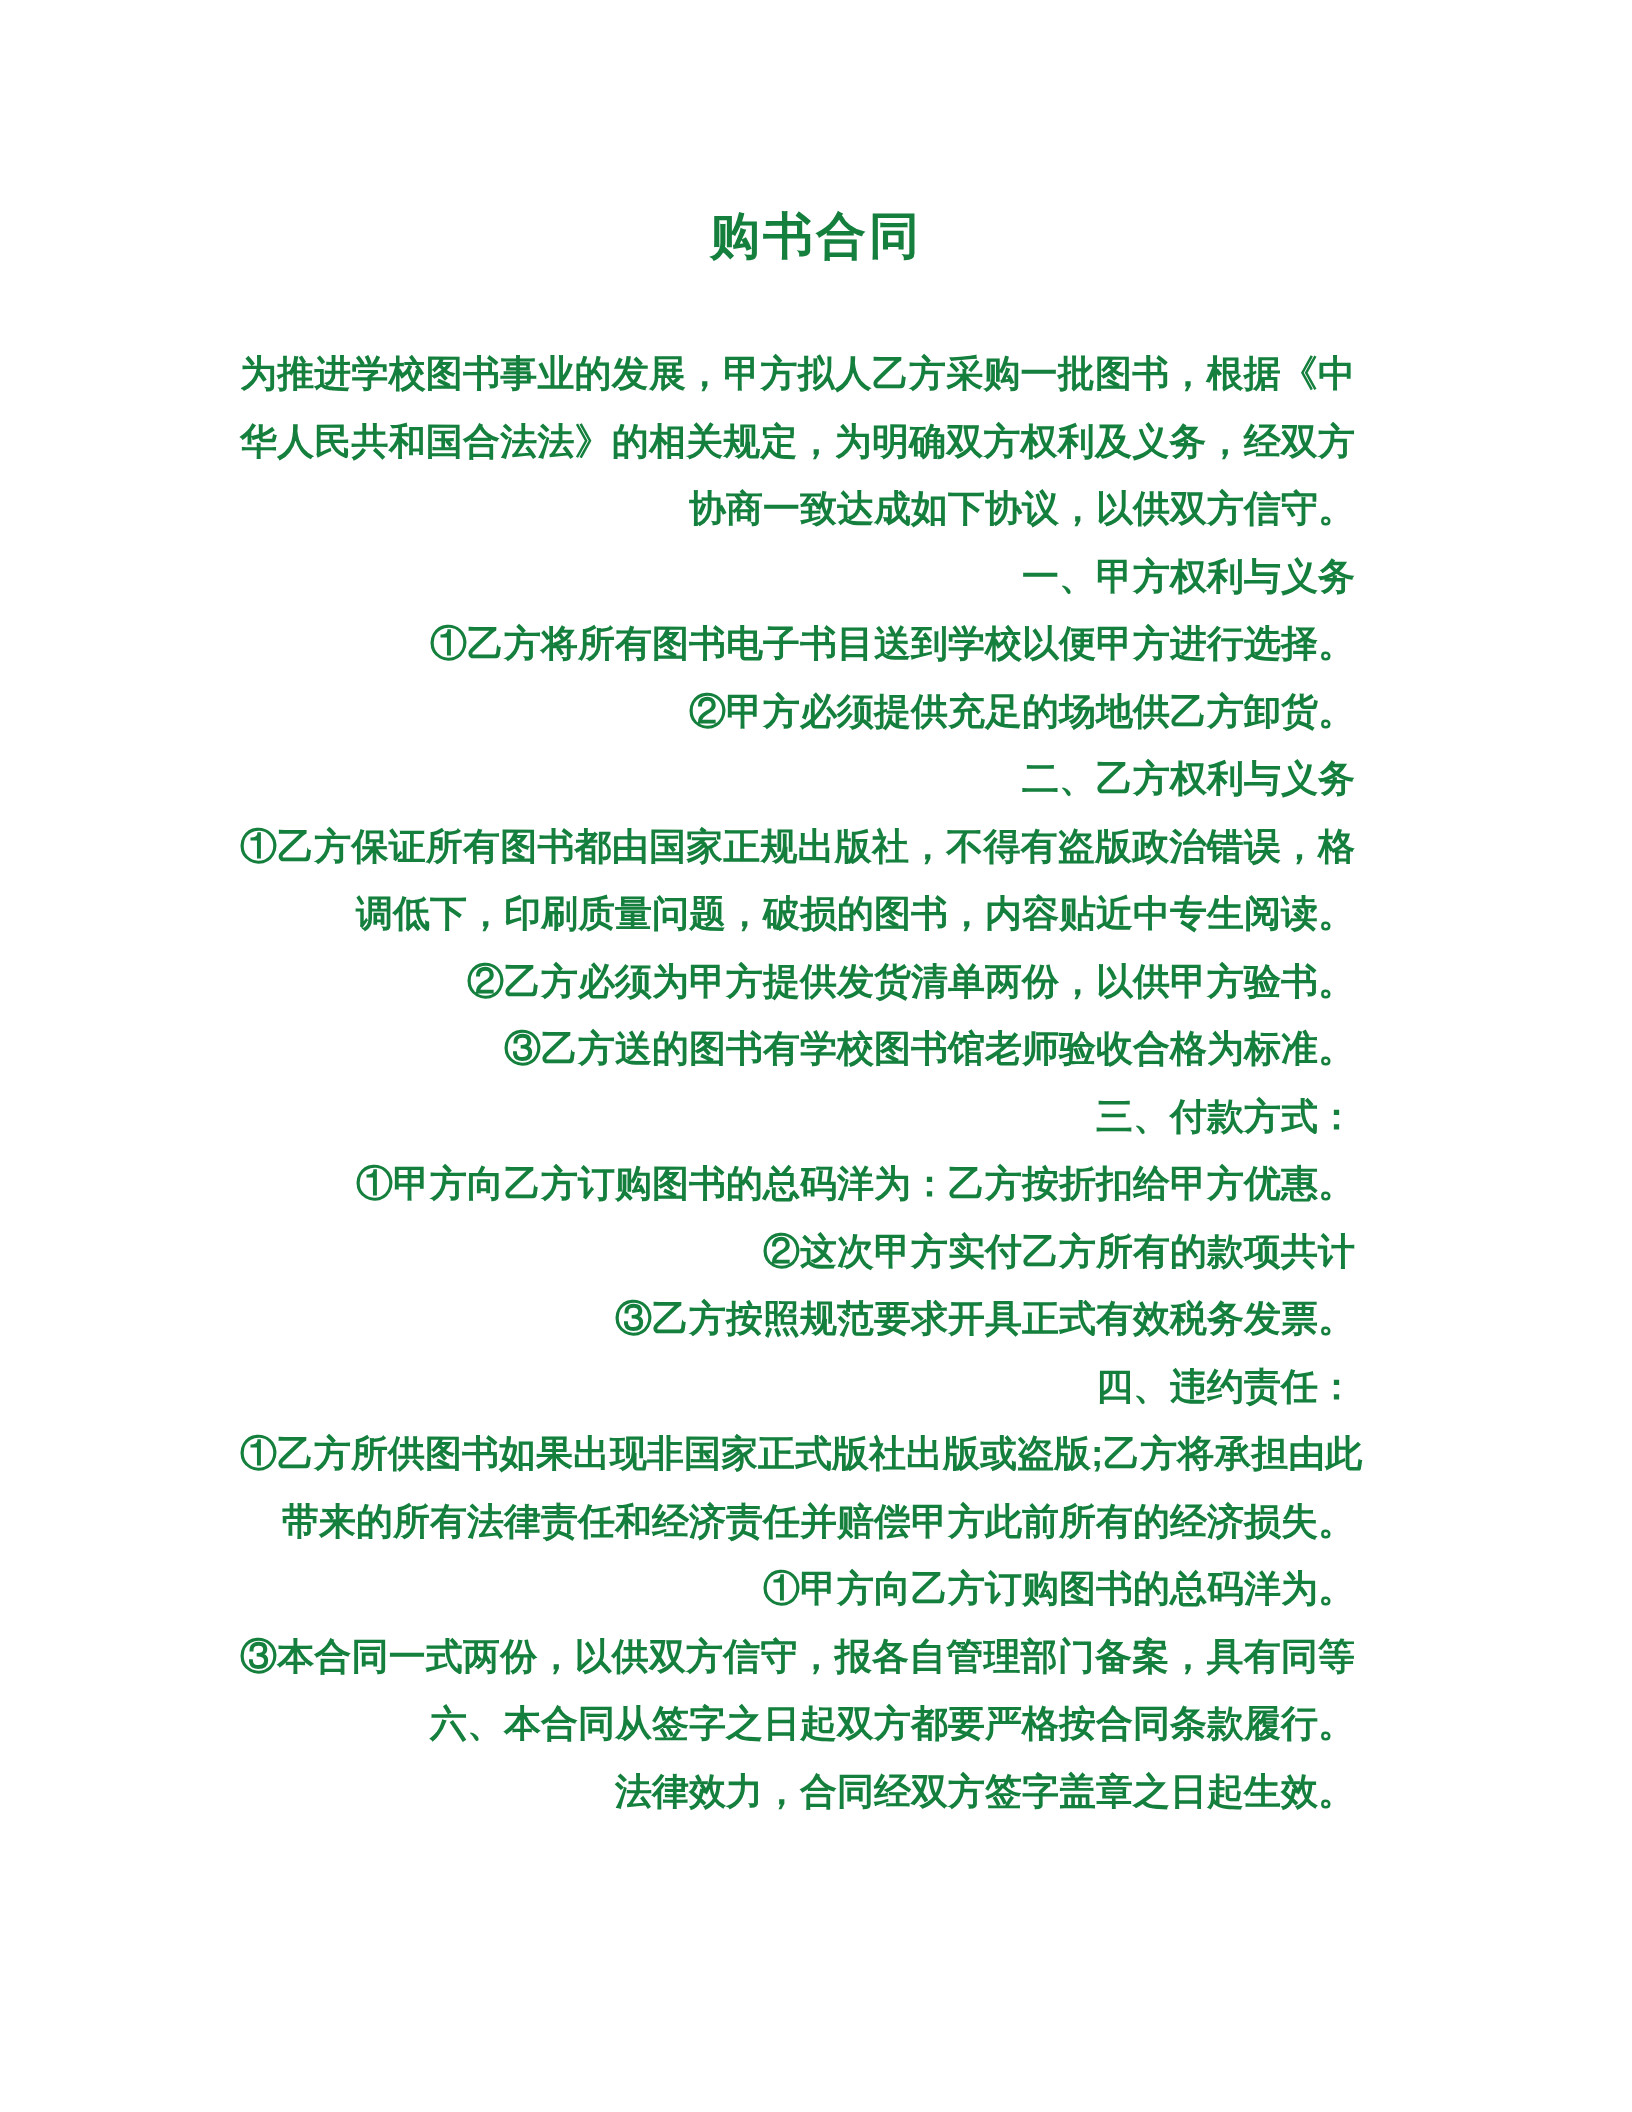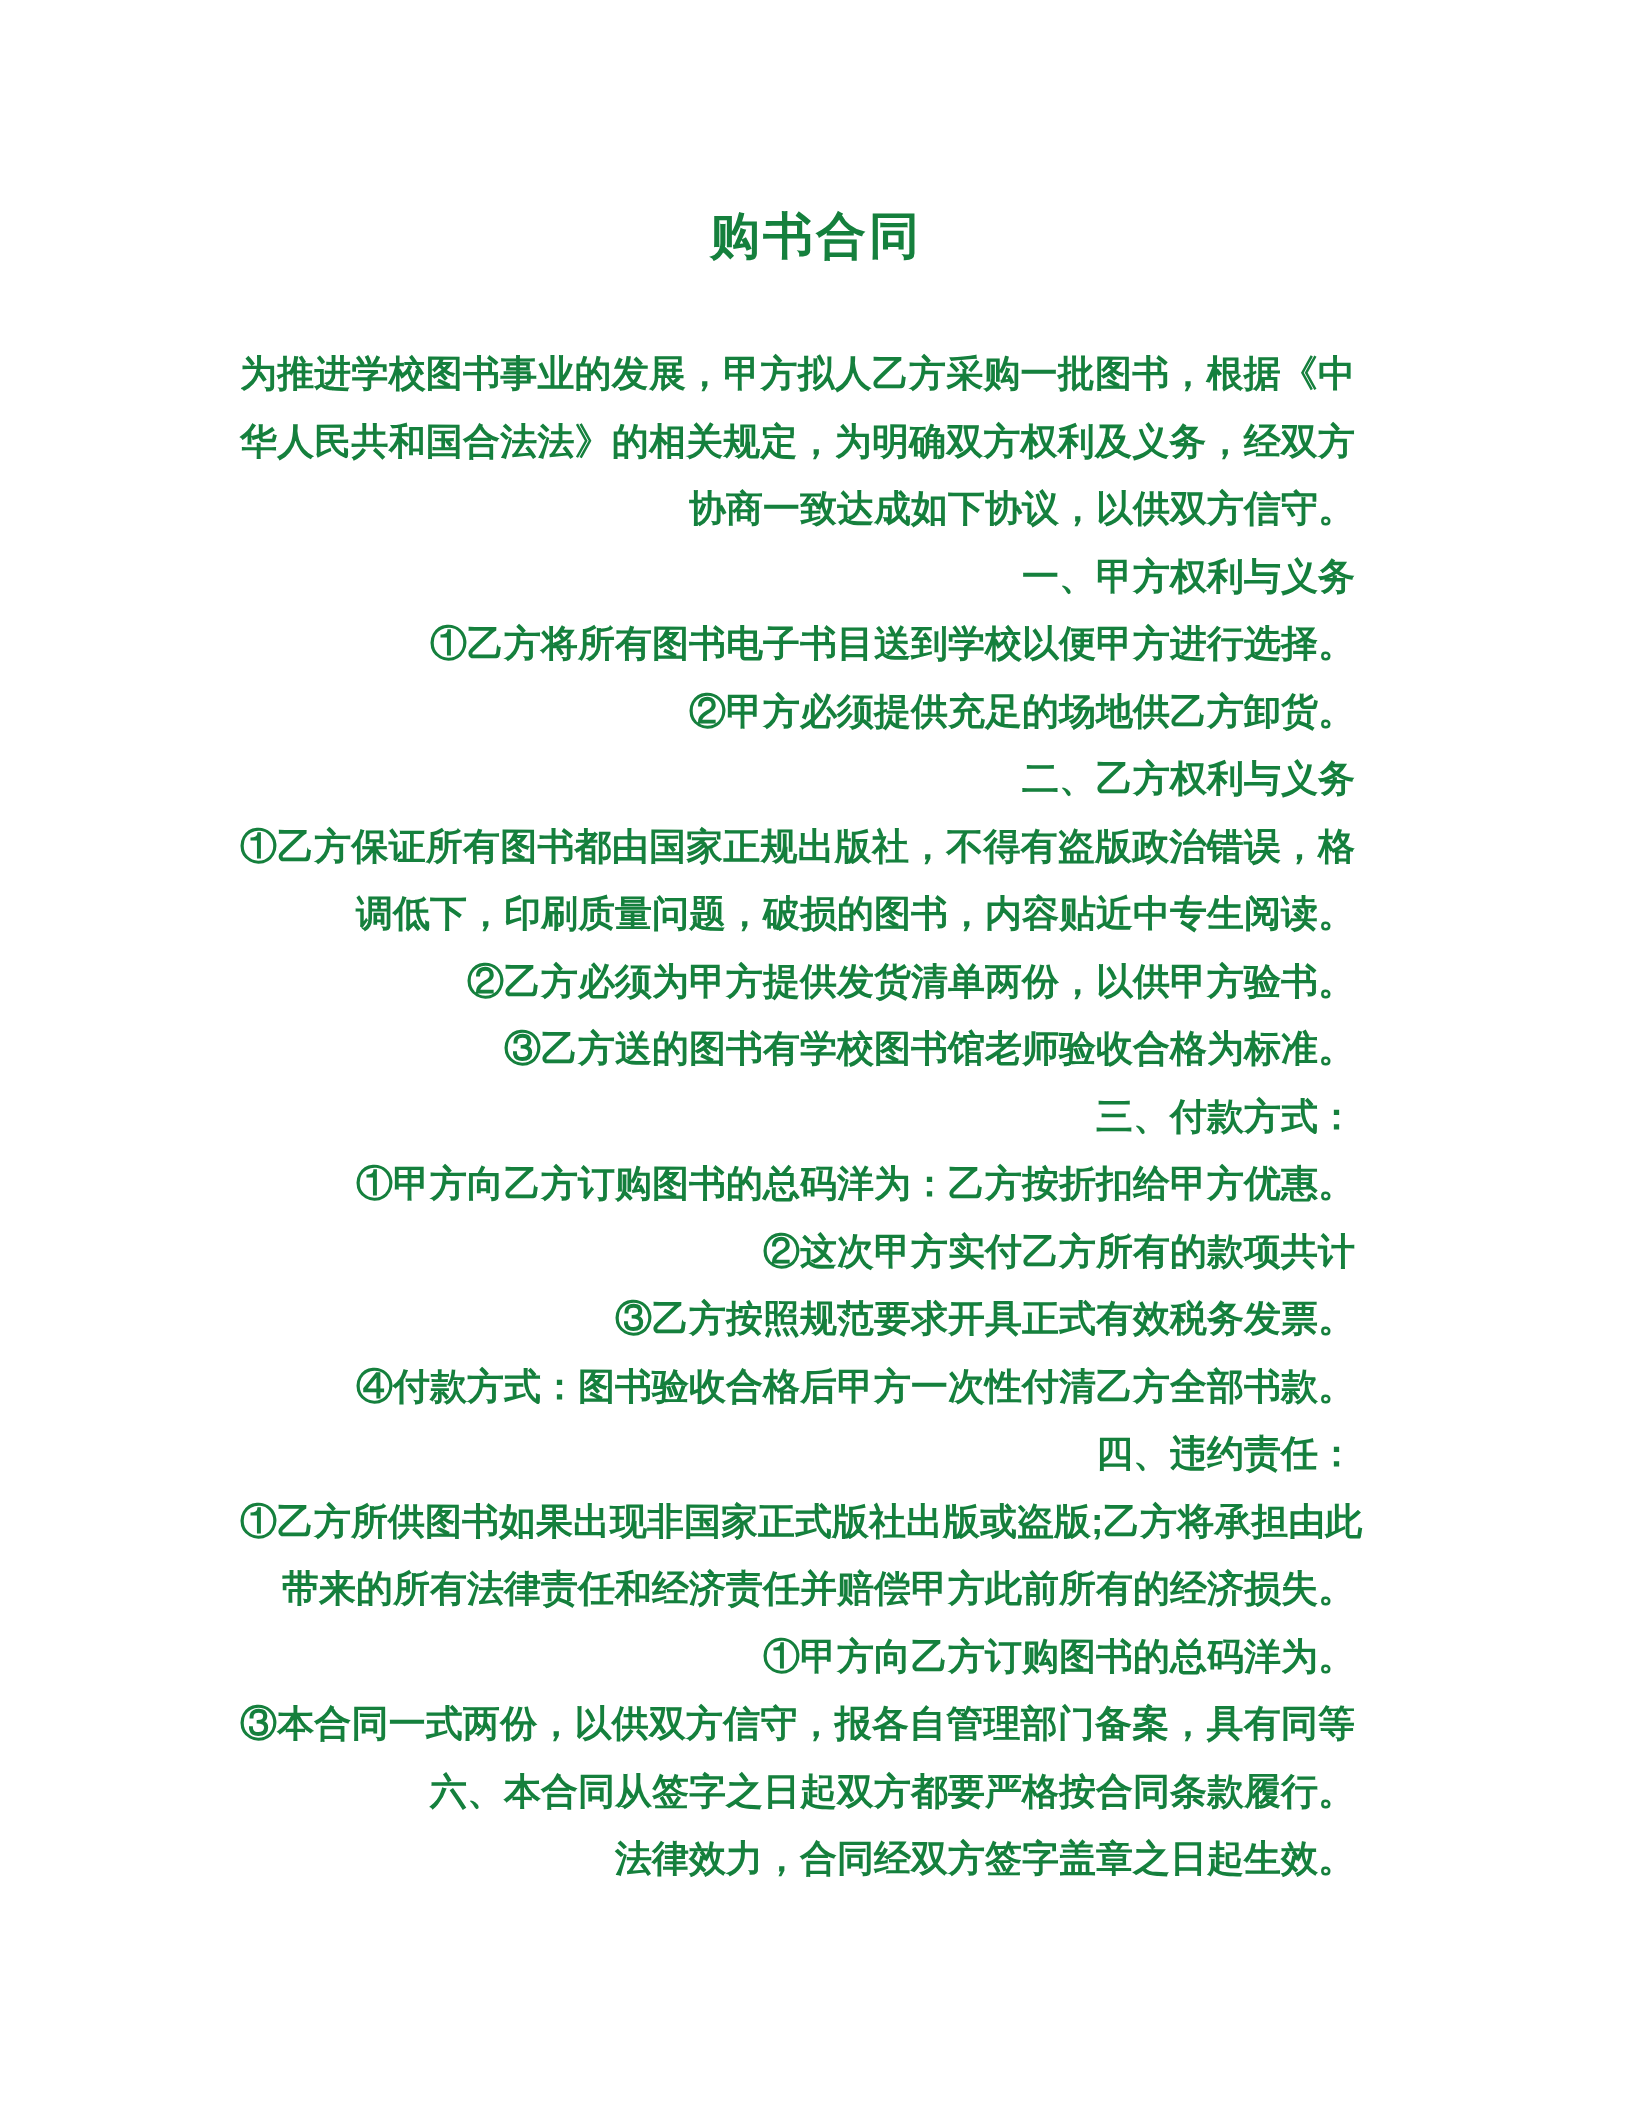--- a/index.html
+++ b/index.html
@@ -64,21 +64,20 @@
       <div class="line">②甲方必须提供充足的场地供乙方卸货。</div>
       <div class="line">二、乙方权利与义务</div>
       <div class="line j">①乙方保证所有图书都由国家正规出版社，不得有盗版政治错误，格</div>
       <div class="line">调低下，印刷质量问题，破损的图书，内容贴近中专生阅读。</div>
       <div class="line">②乙方必须为甲方提供发货清单两份，以供甲方验书。</div>
       <div class="line">③乙方送的图书有学校图书馆老师验收合格为标准。</div>
       <div class="line">三、付款方式：</div>
       <div class="line">①甲方向乙方订购图书的总码洋为：乙方按折扣给甲方优惠。</div>
       <div class="line">②这次甲方实付乙方所有的款项共计</div>
       <div class="line">③乙方按照规范要求开具正式有效税务发票。</div>
-      <div class="line">④付款方式：图书验收合格后甲方一次性付清乙方全部书款。</div>
       <div class="line">四、违约责任：</div>
       <div class="line nw">①乙方所供图书如果出现非国家正式版社出版或盗版;乙方将承担由此</div>
       <div class="line">带来的所有法律责任和经济责任并赔偿甲方此前所有的经济损失。</div>
       <div class="line">①甲方向乙方订购图书的总码洋为。</div>
       <div class="line j">③本合同一式两份，以供双方信守，报各自管理部门备案，具有同等</div>
       <div class="line">六、本合同从签字之日起双方都要严格按合同条款履行。</div>
       <div class="line">法律效力，合同经双方签字盖章之日起生效。</div>
     </div>
 </div>
 

